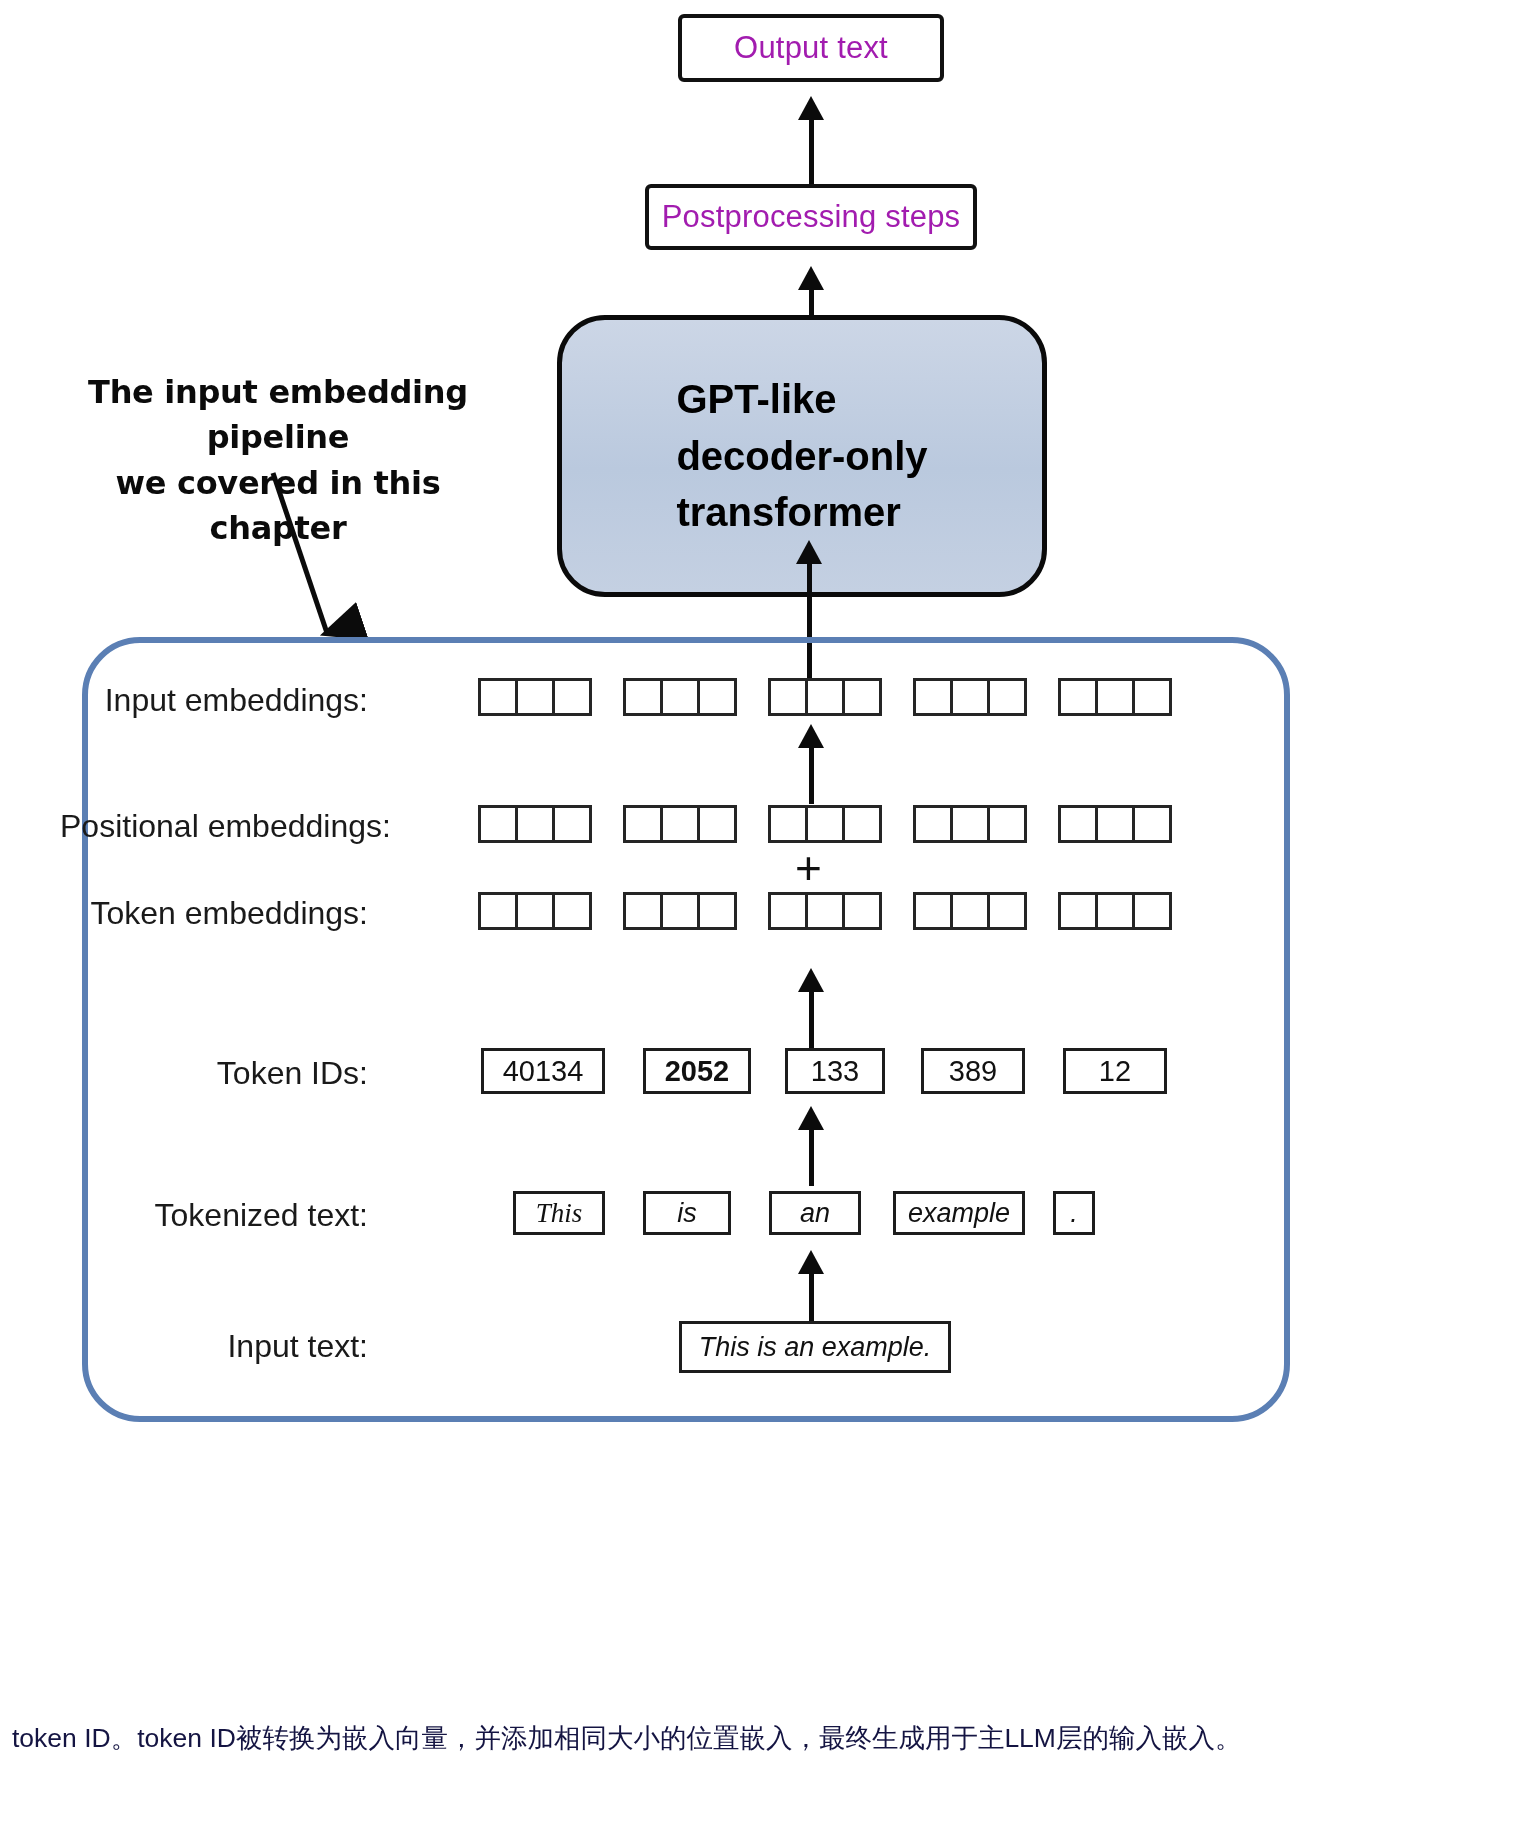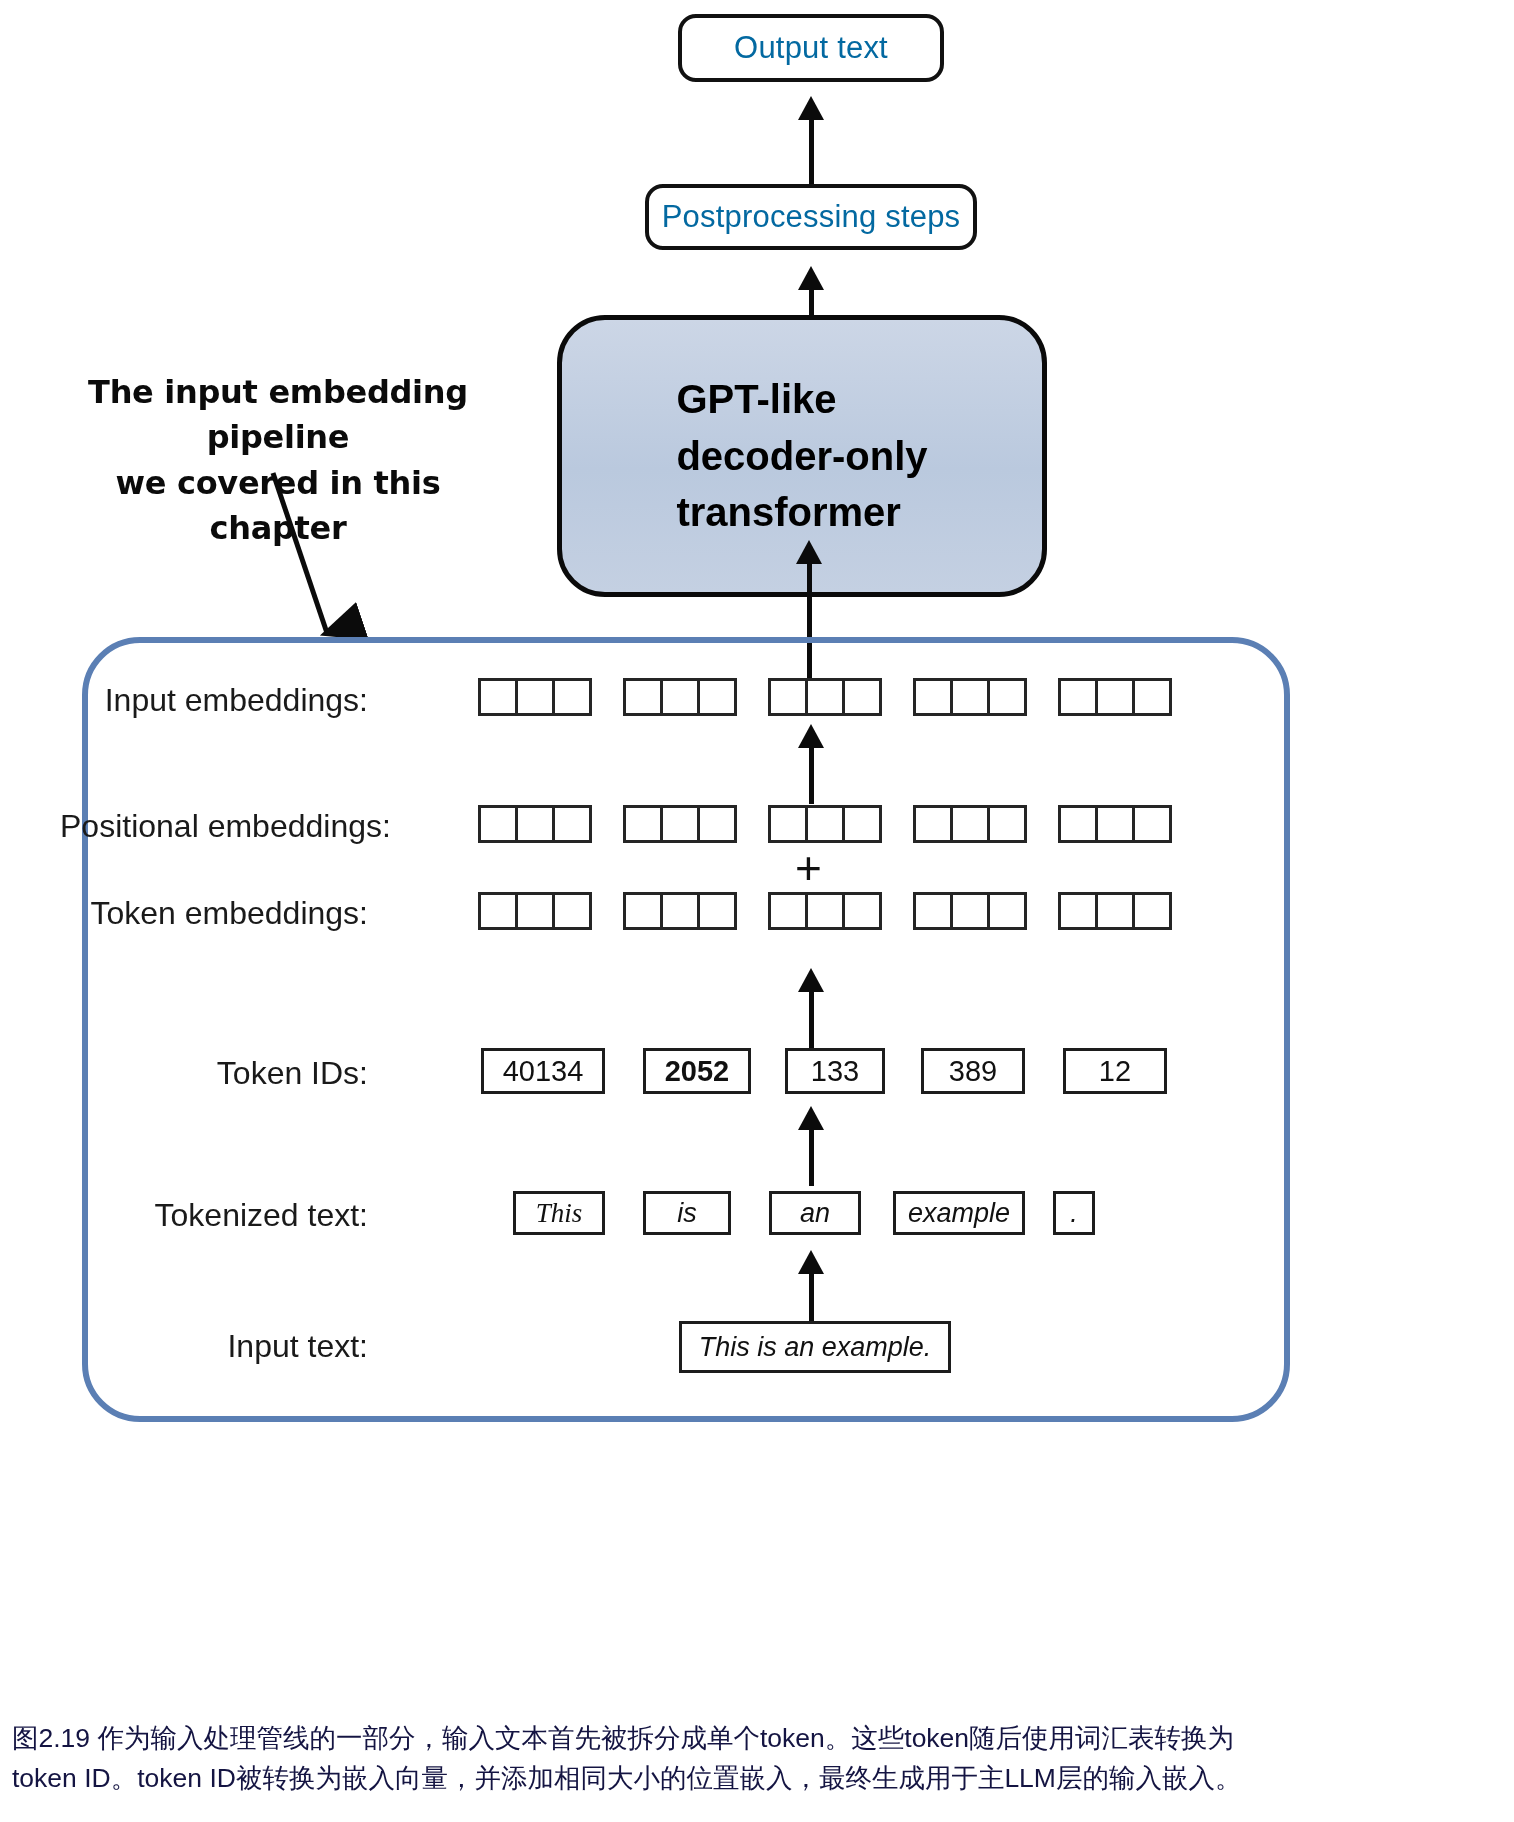--- a/index.html
+++ b/index.html
@@ -16,29 +16,29 @@
     overflow: hidden;
   }
 
   
   .abs { position: absolute; }
 
   
   .pill {
     position: absolute;
     border: 4px solid #111111;
-    border-radius: 18px;
+    border-radius: 6px;
     background: #ffffff;
     display: flex;
     align-items: center;
     justify-content: center;
     box-sizing: border-box;
     font-size: 31px;
     letter-spacing: 0.2px;
-    color: #0369a1;
+    color: #a21caf;
   }
 
   #output-text-box { left: 678px; top: 14px;  width: 266px; height: 68px; }
   #postprocessing-box { left: 645px; top: 184px; width: 332px; height: 66px; }
 
   #gpt-box {
     position: absolute;
     left: 557px; top: 315px; width: 490px; height: 282px;
     border: 5px solid #0a0a0a;
     border-radius: 48px;
@@ -343,15 +343,14 @@
   <div class="arrow-shaft" style="left:809px; top:1272px; height:58px;"></div>
   <div class="arrow-head" style="left:798px; top:1250px;"></div>
 </div>
 
 <div class="row-label" style="left:60px; top:1328px; width:308px;">Input text:</div>
 <div class="val-box tok-box" id="input-text-box" style="position:absolute; left:679px; top:1321px; width:272px; height:52px;">
   <span>This is an example.</span>
 </div>
 
 <div id="caption">
-  <div>图2.19 作为输入处理管线的一部分，输入文本首先被拆分成单个token。这些token随后使用词汇表转换为</div>
   <div>token ID。token ID被转换为嵌入向量，并添加相同大小的位置嵌入，最终生成用于主LLM层的输入嵌入。</div>
 </div>
 
 </body></html>

